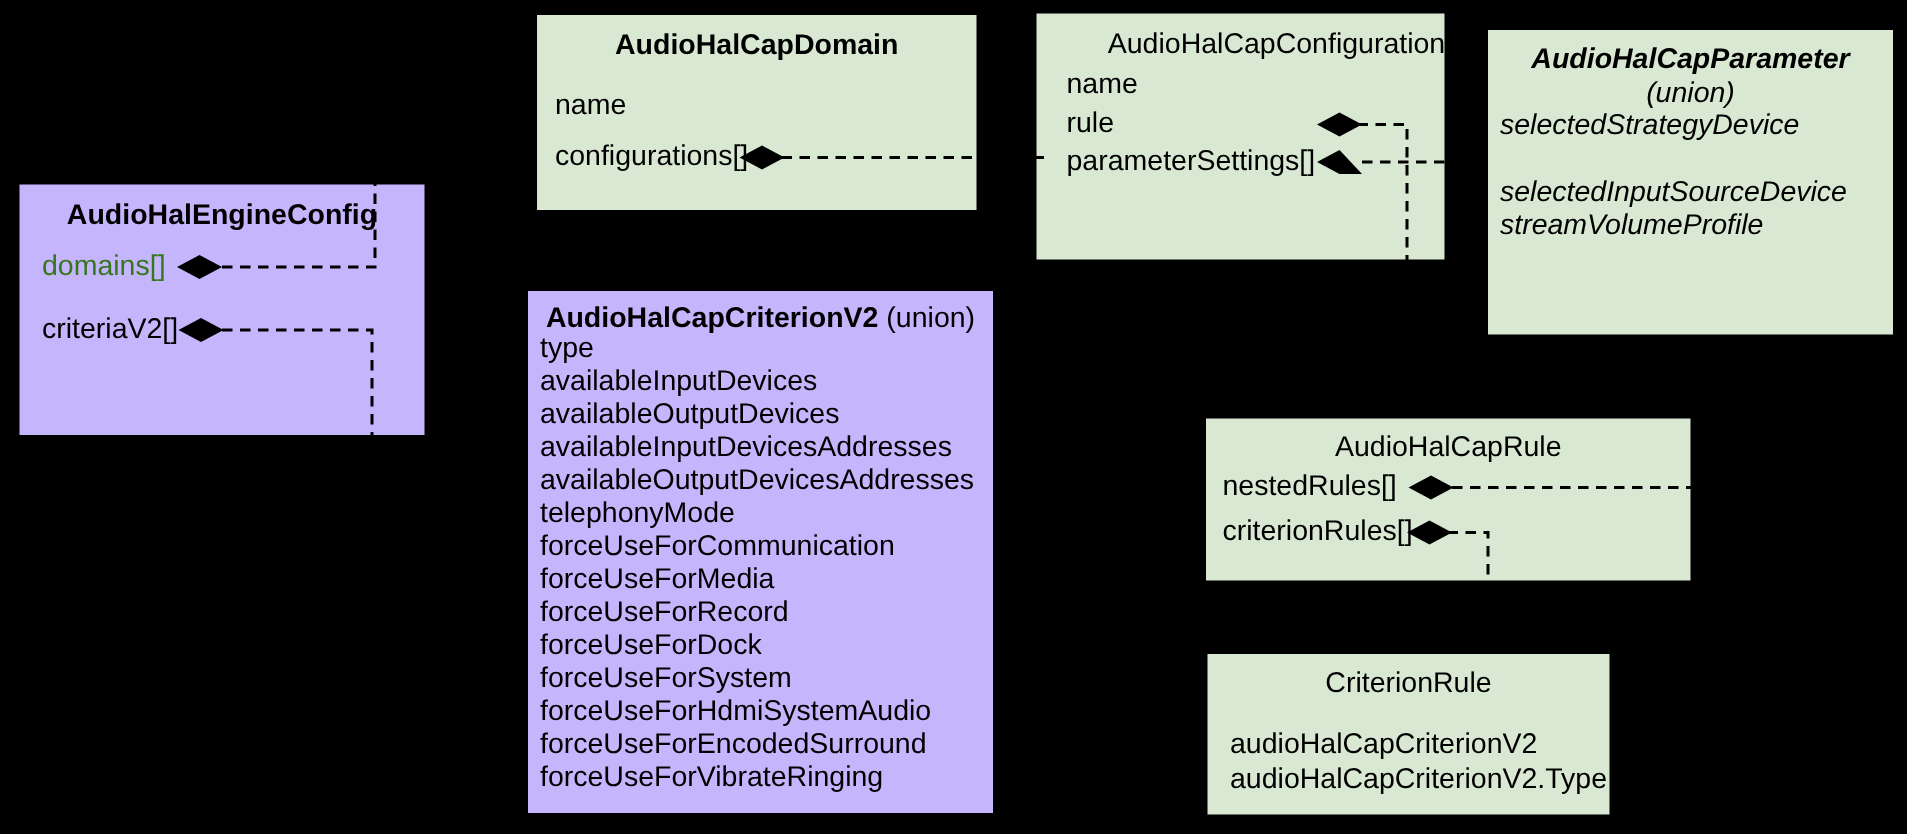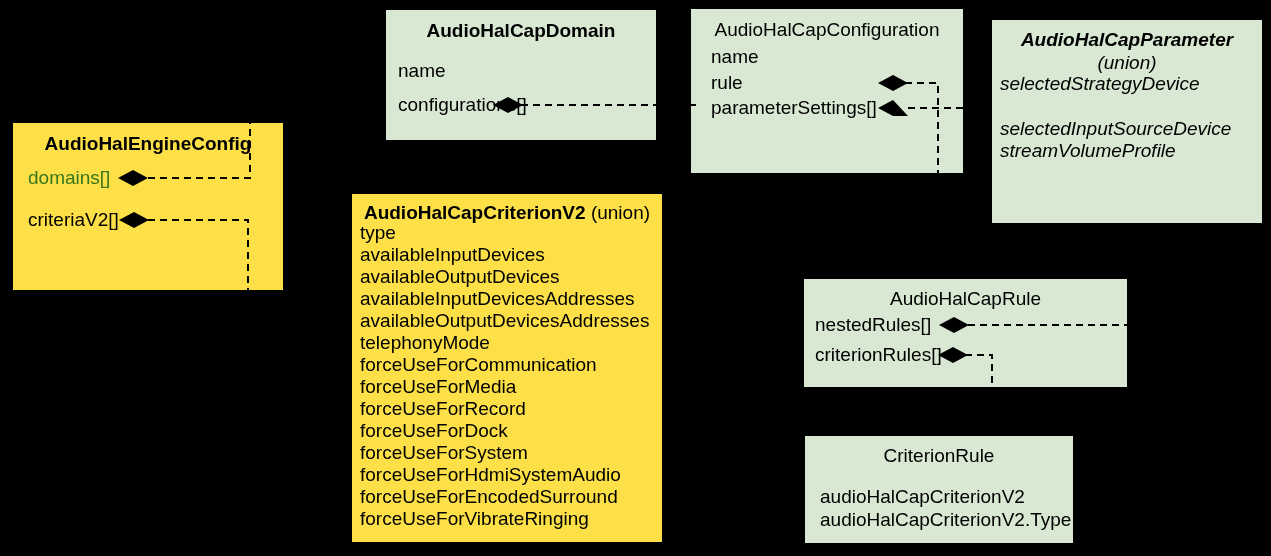--- a/index.html
+++ b/index.html
@@ -6,21 +6,21 @@
   .canvas{
     position:relative;
     width:1271px;height:556px;
     background:#000;
     overflow:hidden;
     font-family:"Liberation Sans",sans-serif;
     color:#000;
   }
   .box{position:absolute;font-size:19px;}
   .box.green{background:#d8e8d2;}
-  .box.gray{background:#fde047;}
+  .box.gray{background:#c4b5fd;}
   .row{
     position:absolute;height:22px;line-height:22px;
     white-space:nowrap;font-size:19px;
   }
   .title-center{
     position:absolute;left:0;width:100%;text-align:center;
     height:24px;line-height:24px;white-space:nowrap;font-size:19px;
   }
   .bold{font-weight:bold;}
   .green-text{color:#38761d;}
@@ -32,28 +32,28 @@
 <body>
 
 <div class="canvas">
 
   <div class="box gray" style="left:13px;top:123px;width:270px;height:167px;">
     <div class="title-center bold" style="top:9px;">AudioHalEngineConfig</div>
     <div class="row green-text" style="left:15px;top:44px;">domains[]</div>
     <div class="row" style="left:15px;top:86px;">criteriaV2[]</div>
   </div>
 
-  <div class="box green" style="left:358px;top:10px;width:270px;height:130px;margin-left:28px;">
+  <div class="box green" style="left:358px;top:10px;width:293px;height:130px;">
     <div class="title-center bold" style="top:9px;">AudioHalCapDomain</div>
     <div class="row" style="left:12px;top:50px;">name</div>
     <div class="row" style="left:12px;top:84px;">configurations[]</div>
   </div>
 
   <div class="box green" style="left:691px;top:9px;width:272px;height:164px;">
-    <div class="title-center" style="top:9px;">AudioHalCapConfiguration</div>
+    <div class="title-center" style="top:9px;padding-left:24px;">AudioHalCapConfiguration</div>
     <div class="row" style="left:20px;top:37px;">name</div>
     <div class="row" style="left:20px;top:63px;">rule</div>
     <div class="row" style="left:20px;top:88px;">parameterSettings[]</div>
   </div>
 
   <div class="box green" style="left:992px;top:20px;width:270px;height:203px;font-style:italic;">
     <div class="title-center bold" style="top:8px;">AudioHalCapParameter</div>
     <div class="title-center" style="top:31px;">(union)</div>
     <div class="row" style="left:8px;top:53px;">selectedStrategyDevice</div>
     <div class="row" style="left:8px;top:98px;">selectedInputSourceDevice</div>

